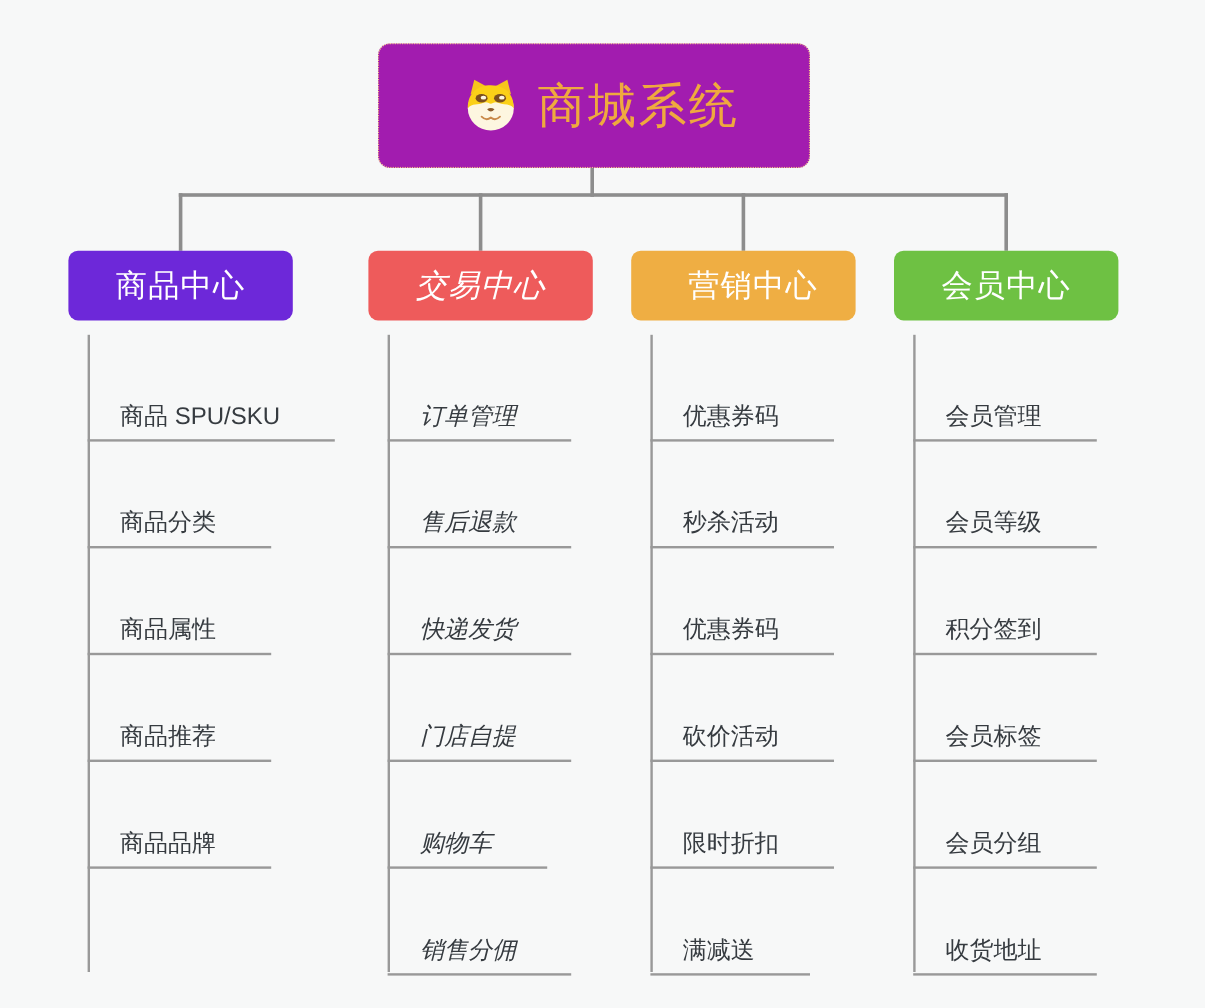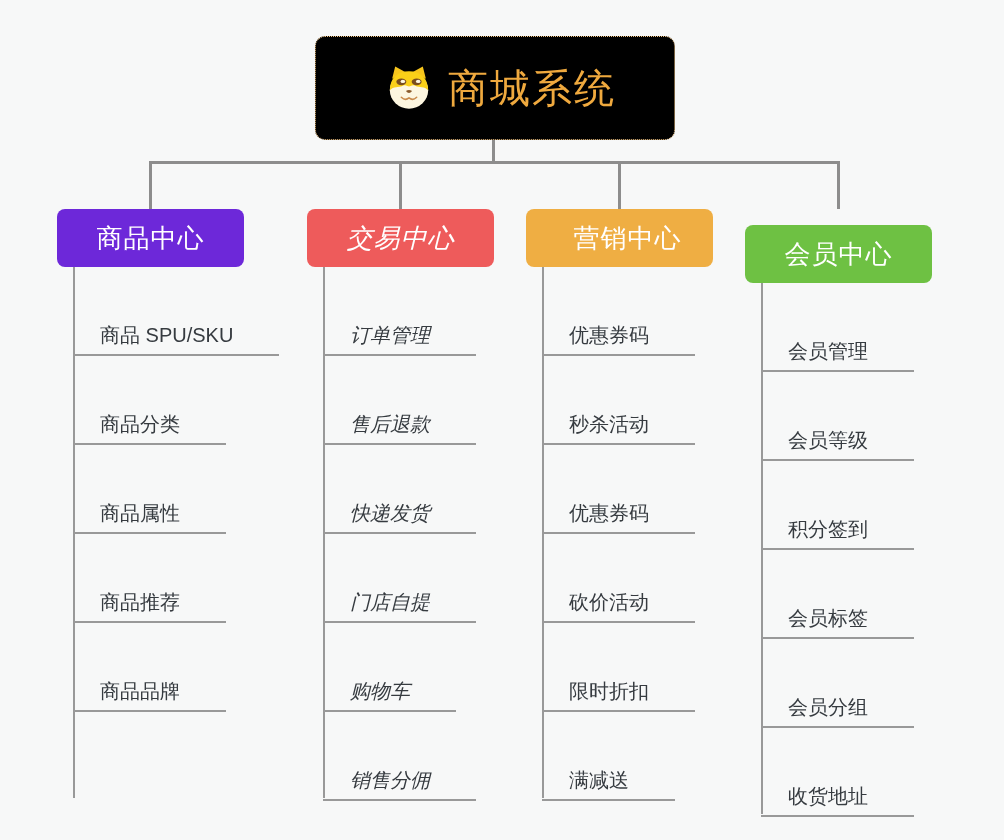--- a/index.html
+++ b/index.html
@@ -10,21 +10,21 @@
   .canvas{
     position:relative;
     width:1004px;height:840px;
     background:#f7f8f8;
     overflow:hidden;
   }
   
   .root-node{
     position:absolute;left:315px;top:36px;
     width:360px;height:104px;
-    background:#000000;
+    background:#a21caf;
     border:1px dotted #f2c583;
     border-radius:10px;
     display:flex;align-items:center;justify-content:center;
     gap:14px;
     box-sizing:border-box;
     padding-left:10px;
   }
   .root-title{
     color:#efa93e;
     font-size:40px;
@@ -52,21 +52,21 @@
     border-radius:8px;
     display:flex;align-items:center;justify-content:center;
     color:#ffffff;
     font-size:26px;
     letter-spacing:1px;
     box-sizing:border-box;
   }
   
   .branch-leaves{
     position:relative;
-    margin-top:0;
+    margin-top:12px;
   }
   .branch-spine{
     position:absolute;
     left:16px;top:0;
     width:2px;height:531px;
     background:#999999;
   }
   .leaf{
     height:89px;
     display:flex;
@@ -186,21 +186,21 @@
       <div class="leaf">
           <span class="leaf-label">限时折扣</span>
         </div>
       <div class="leaf">
           <span class="leaf-label">满减送</span>
         </div>
     </div>
   </div>
 
   <div class="branch-col col-3">
-    <div class="branch-header" style="background-color: rgb(110, 193, 67); margin-top: 16px;">会员中心</div>
+    <div class="branch-header" style="background-color: rgb(110, 193, 67);">会员中心</div>
     <div class="branch-leaves">
       <div class="branch-spine"></div>
       <div class="leaf">
           <span class="leaf-label">会员管理</span>
         </div>
       <div class="leaf">
           <span class="leaf-label">会员等级</span>
         </div>
       <div class="leaf">
           <span class="leaf-label">积分签到</span>

